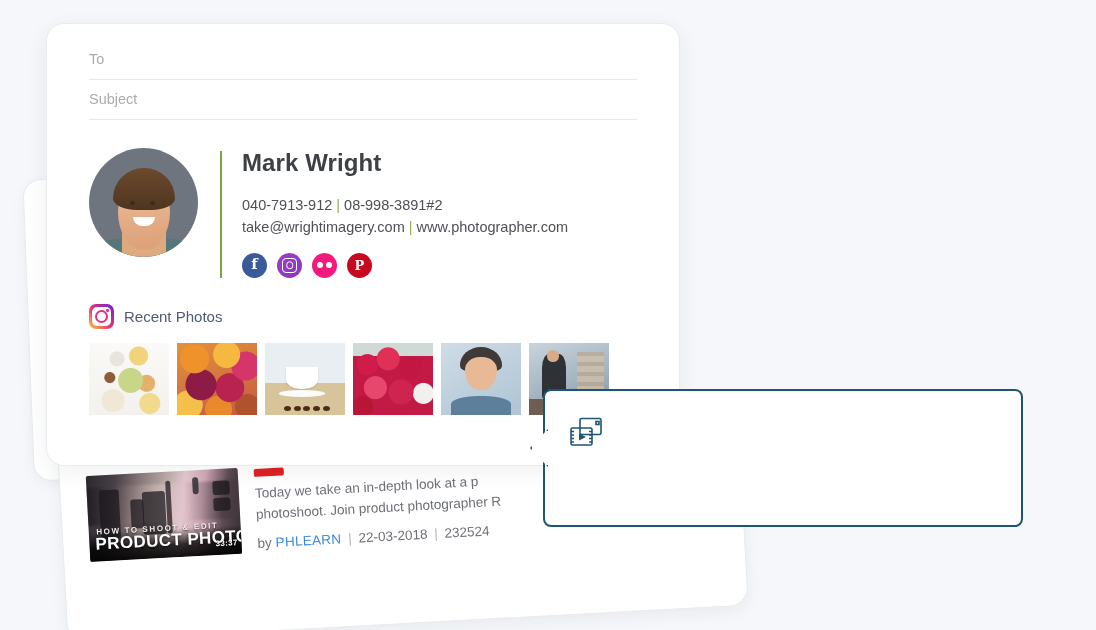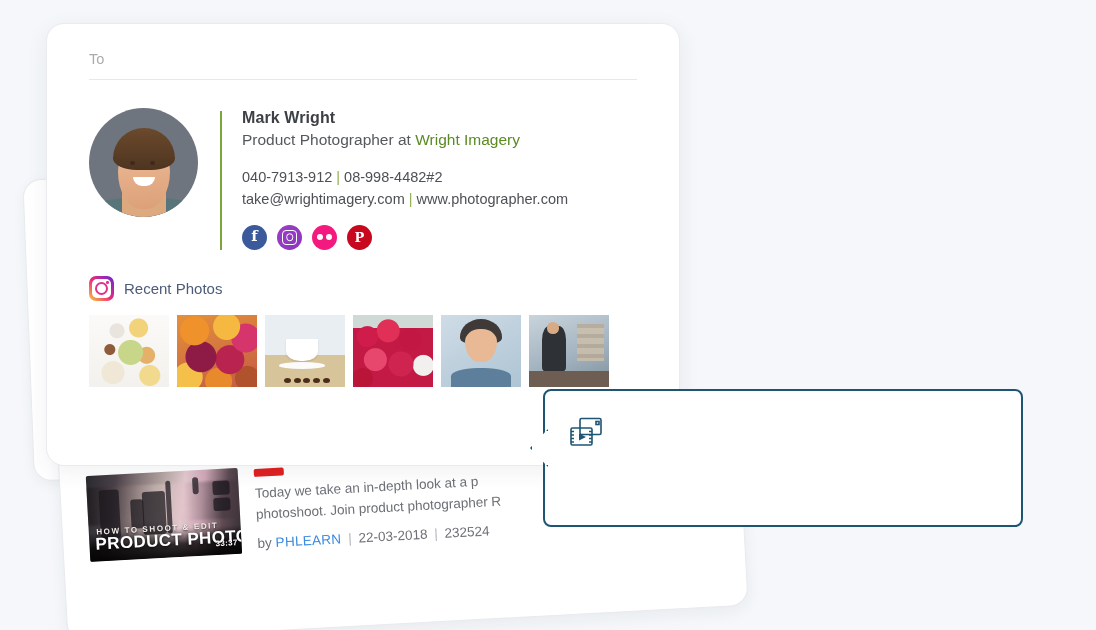--- a/index.html
+++ b/index.html
@@ -269,21 +269,21 @@
   .sig-bar {
     width: 2px;
     align-self: stretch;
     background: #7aa63b;
     margin: 3px 20px 0 22px;
     flex: 0 0 auto;
   }
 
   .sig-body { padding-top: 1px; }
   .sig-name {
-    font-size: 16px;
+    font-size: 24px;
     font-weight: 700;
     color: #3d4044;
     letter-spacing: .1px;
   }
   .sig-role {
     margin-top: 4px;
     font-size: 15.5px;
     color: #55585c;
   }
   .sig-role .company { color: #5b8a23; }
@@ -618,46 +618,46 @@
 
     </div>
   </div>
 
   <div class="card-main">
 
     <div class="compose-fields">
       <div class="field-row">
         <span class="ph">To</span>
       </div>
+      <div class="field-row">
+        <span class="ph">Subject</span>
+      </div>
     </div>
 
     <div class="signature">
 
       <div class="avatar">
         <div class="shirt"></div>
         <div class="neck"></div>
         <div class="face"></div>
         <div class="hair"></div>
         <div class="eye eye-l"></div>
         <div class="eye eye-r"></div>
         <div class="smile"></div>
       </div>
 
       <div class="sig-bar"></div>
 
       <div class="sig-body">
         <div class="sig-name">Mark Wright</div>
 
-        <div class="sig-role">
-          <span>Product Photographer at </span><span class="company">Wright Imagery</span>
-        </div>
 
         <div class="sig-contact">
           <div>
-            <span>040-7913-912</span><span class="pipe">|</span><span>08-998-4482#2</span>
+            <span>040-7913-912</span><span class="pipe">|</span><span>08-998-3891#2</span>
           </div>
           <div>
             <span>take@wrightimagery.com</span><span class="pipe">|</span><span>www.photographer.com</span>
           </div>
         </div>
 
         <div class="sig-social">
           <span class="soc soc-fb">
             <span class="fb-glyph">f</span>
           </span>

